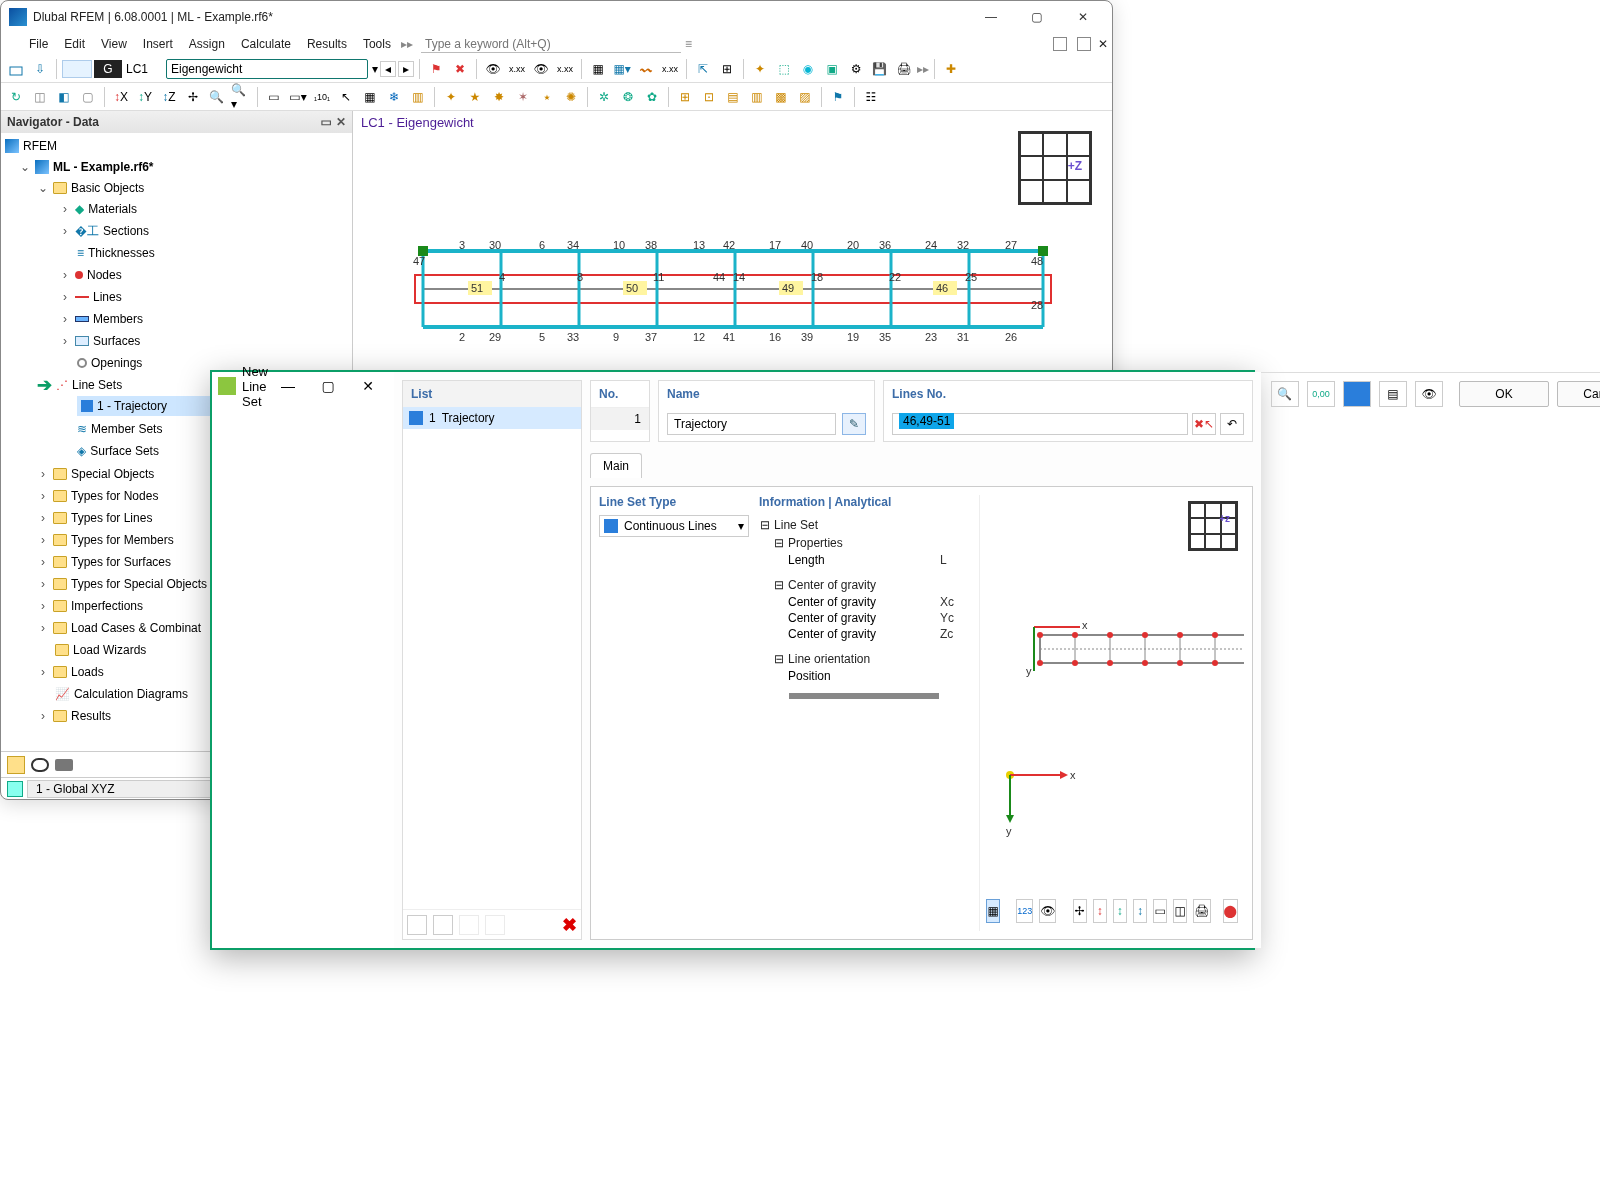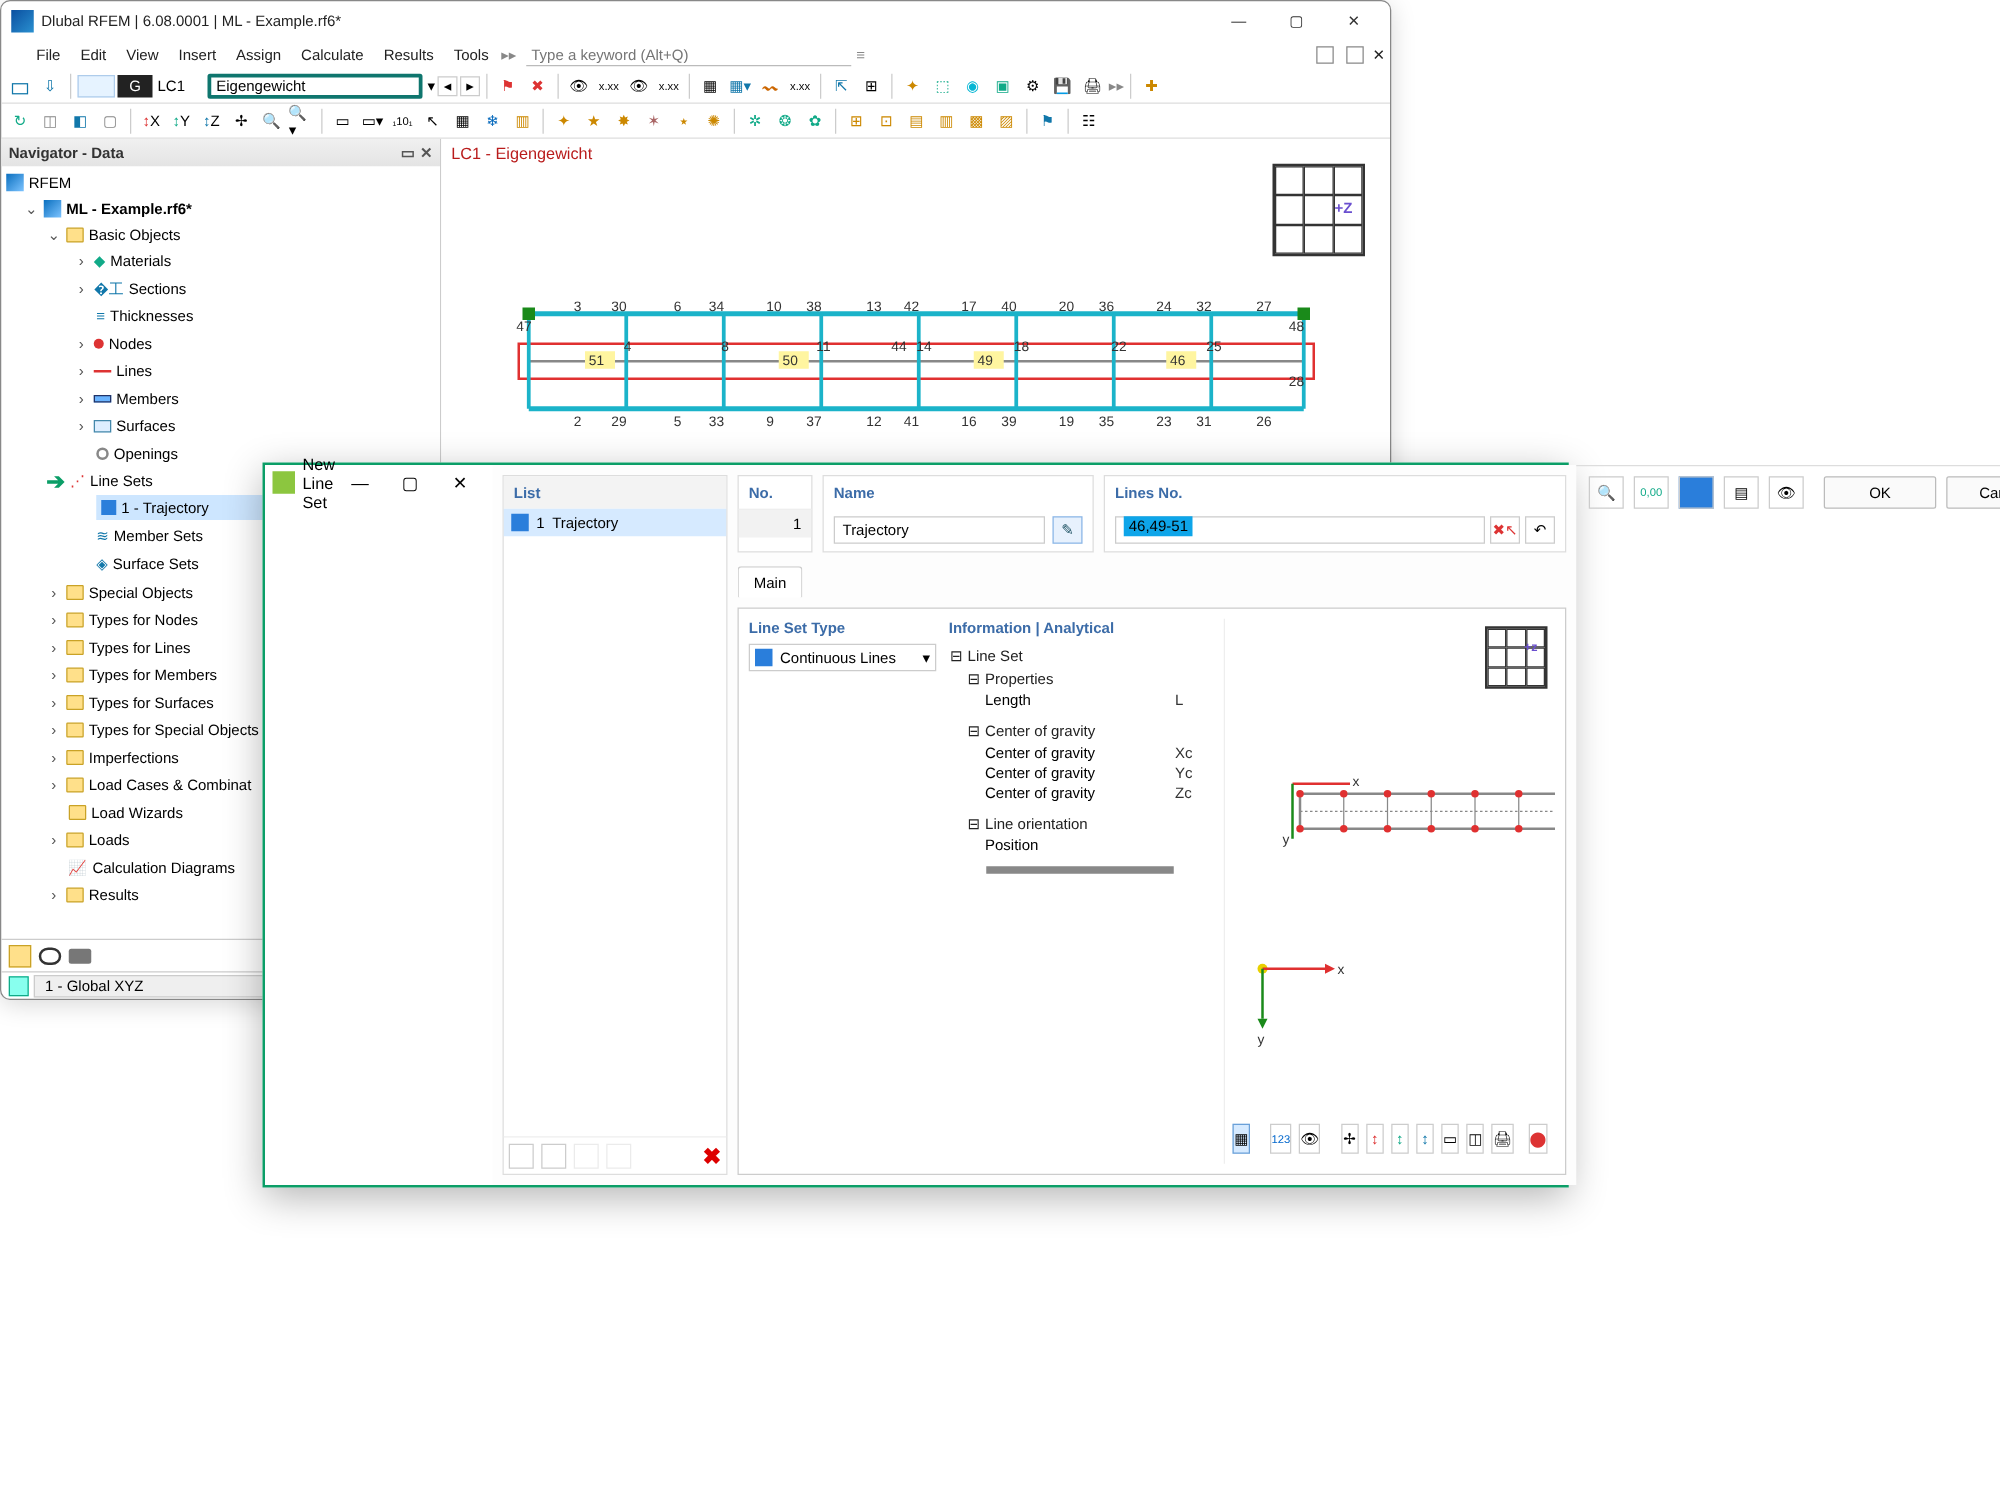--- a/index.html
+++ b/index.html
@@ -15,21 +15,21 @@
   .menubar .search { margin-left:4px; flex:0 0 260px; height:18px;border:none;border-bottom:1px solid #bbb;color:#999;padding:0 4px;}
   .menubar .spacer{flex:1;}
   .menubar .small-icon{width:14px;height:14px;border:1px solid #888;margin:0 3px;}
   .toolbar-row { height:28px; display:flex;align-items:center;gap:2px;padding:2px 4px;border-bottom:1px solid #ddd;}
   .tb-btn { width:22px;height:22px;display:flex;align-items:center;justify-content:center;border:1px solid transparent;}
   .tb-sep{width:1px;height:20px;background:#ccc;margin:0 3px;}
   .tb-glyph{width:16px;height:16px;}
   .lc-combo{display:flex;align-items:center;}
   .lc-g{width:28px;height:18px;background:#222;color:#fff;text-align:center;line-height:18px;margin-right:4px;}
   .lc-lc{width:40px;border:none;}
-  .lc-name{width:172px;border:3px solid #0f766e;border-radius:2px;height:20px;padding:0 4px;margin-right:4px;}
+  .lc-name{width:202px;border:1px solid #0f766e;border-radius:2px;height:20px;padding:0 4px;margin-right:4px;}
   .content-row { flex:1; display:flex; overflow:hidden;}
   .navigator { width:352px; display:flex;flex-direction:column;border-right:1px solid #ccc;}
   .nav-hdr { height:22px;background:linear-gradient(#f0f0f0,#e4e4e4);display:flex;align-items:center;padding:0 6px;font-weight:600;color:#333;}
   .nav-hdr .dock{margin-left:auto;display:flex;gap:4px;color:#555;}
   .nav-root { flex:1;overflow:auto;padding:2px 0; }
   .tree ul{list-style:none;margin:0;padding:0;}
   .tree li{padding:1px 0;}
   .tree .row{display:flex;align-items:center;gap:4px;height:20px;padding-left:4px;}
   .tree .row.sel{background:#cde6ff;}
   .tree .ind{display:inline-block;width:14px;}
@@ -41,21 +41,21 @@
   .mem-icon{width:14px;height:6px;background:#6ab4ff;border:1px solid #236;}
   .surf-icon{width:14px;height:10px;background:#deeeff;border:1px solid #48a;}
   .arrow-ptr{color:#0b9e67;font-size:18px;font-weight:bold;}
   .bold{font-weight:700;}
   .nav-footer{height:26px;border-top:1px solid #ccc;display:flex;align-items:center;gap:6px;padding:0 6px;}
   .eye{width:18px;height:14px;border:2px solid #333;border-radius:50%/60%;}
   .cam{width:18px;height:12px;background:#777;border-radius:2px;}
   .nav-combo{height:22px;border-top:1px solid #ccc;display:flex;align-items:center;gap:4px;padding:0 6px;}
   .nav-select{flex:1;border:1px solid #ccc;height:18px;padding:0 4px;}
   .viewport{flex:1;position:relative;background:#fff;}
-  .vp-title{position:absolute;left:8px;top:4px;color:#b91c1c;font-size:13px;}
+  .vp-title{position:absolute;left:8px;top:4px;color:#4c1d95;font-size:13px;}
   .axis-box{position:absolute;right:20px;top:20px;width:74px;height:74px;}
   .axis-box .grid{width:100%;height:100%;border:2px solid #333;display:grid;grid-template-columns:1fr 1fr 1fr;grid-template-rows:1fr 1fr 1fr;}
   .axis-box .cell{border:1px solid #333;}
   .axis-box .z{position:absolute;right:10px;top:28px;color:#6a4fcf;font-weight:700;}
   .beam-svg{position:absolute;left:60px;top:130px;}
   
   .dialog{position:absolute;left:210px;top:370px;width:1045px;height:580px;background:#fff;border:2px solid #0b9e67;box-shadow:0 8px 30px rgba(0,0,0,0.3);display:flex;flex-direction:row;}
   .dlg-title{height:28px;display:flex;align-items:center;padding:0 6px;}
   .dlg-title .ico{width:18px;height:18px;background:#8cc63f;margin-right:6px;}
   .dlg-title .txt{flex:1;font-size:13px;}

